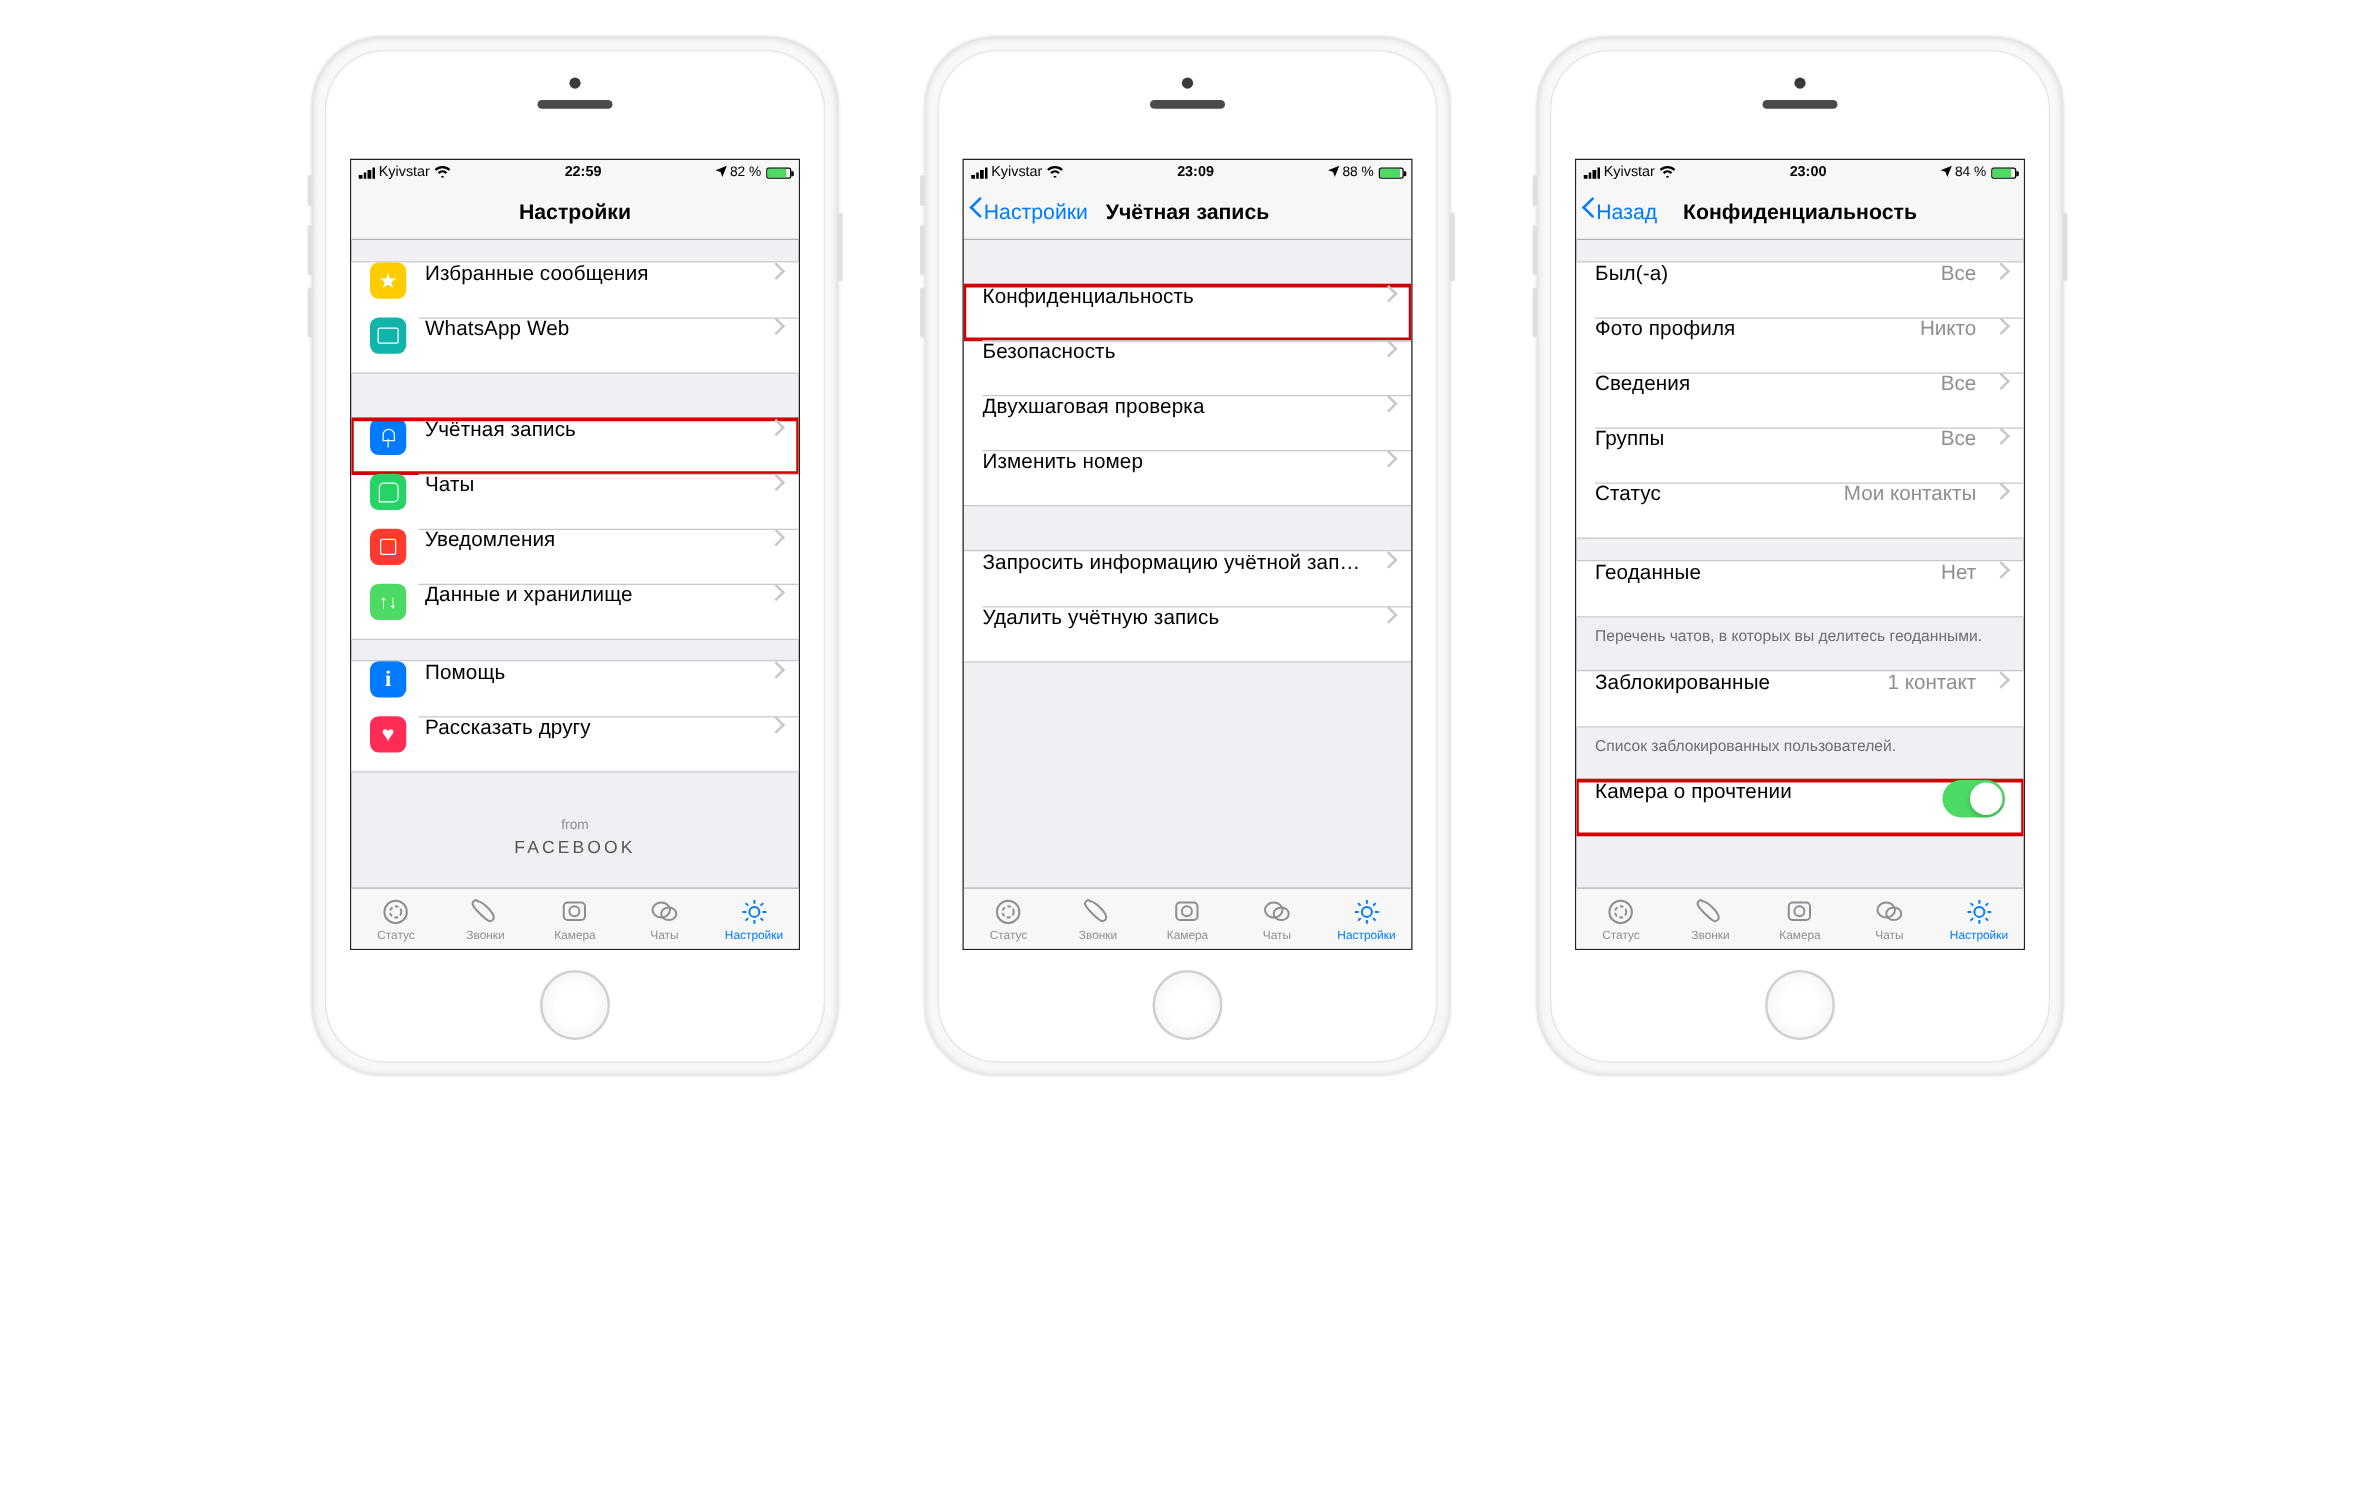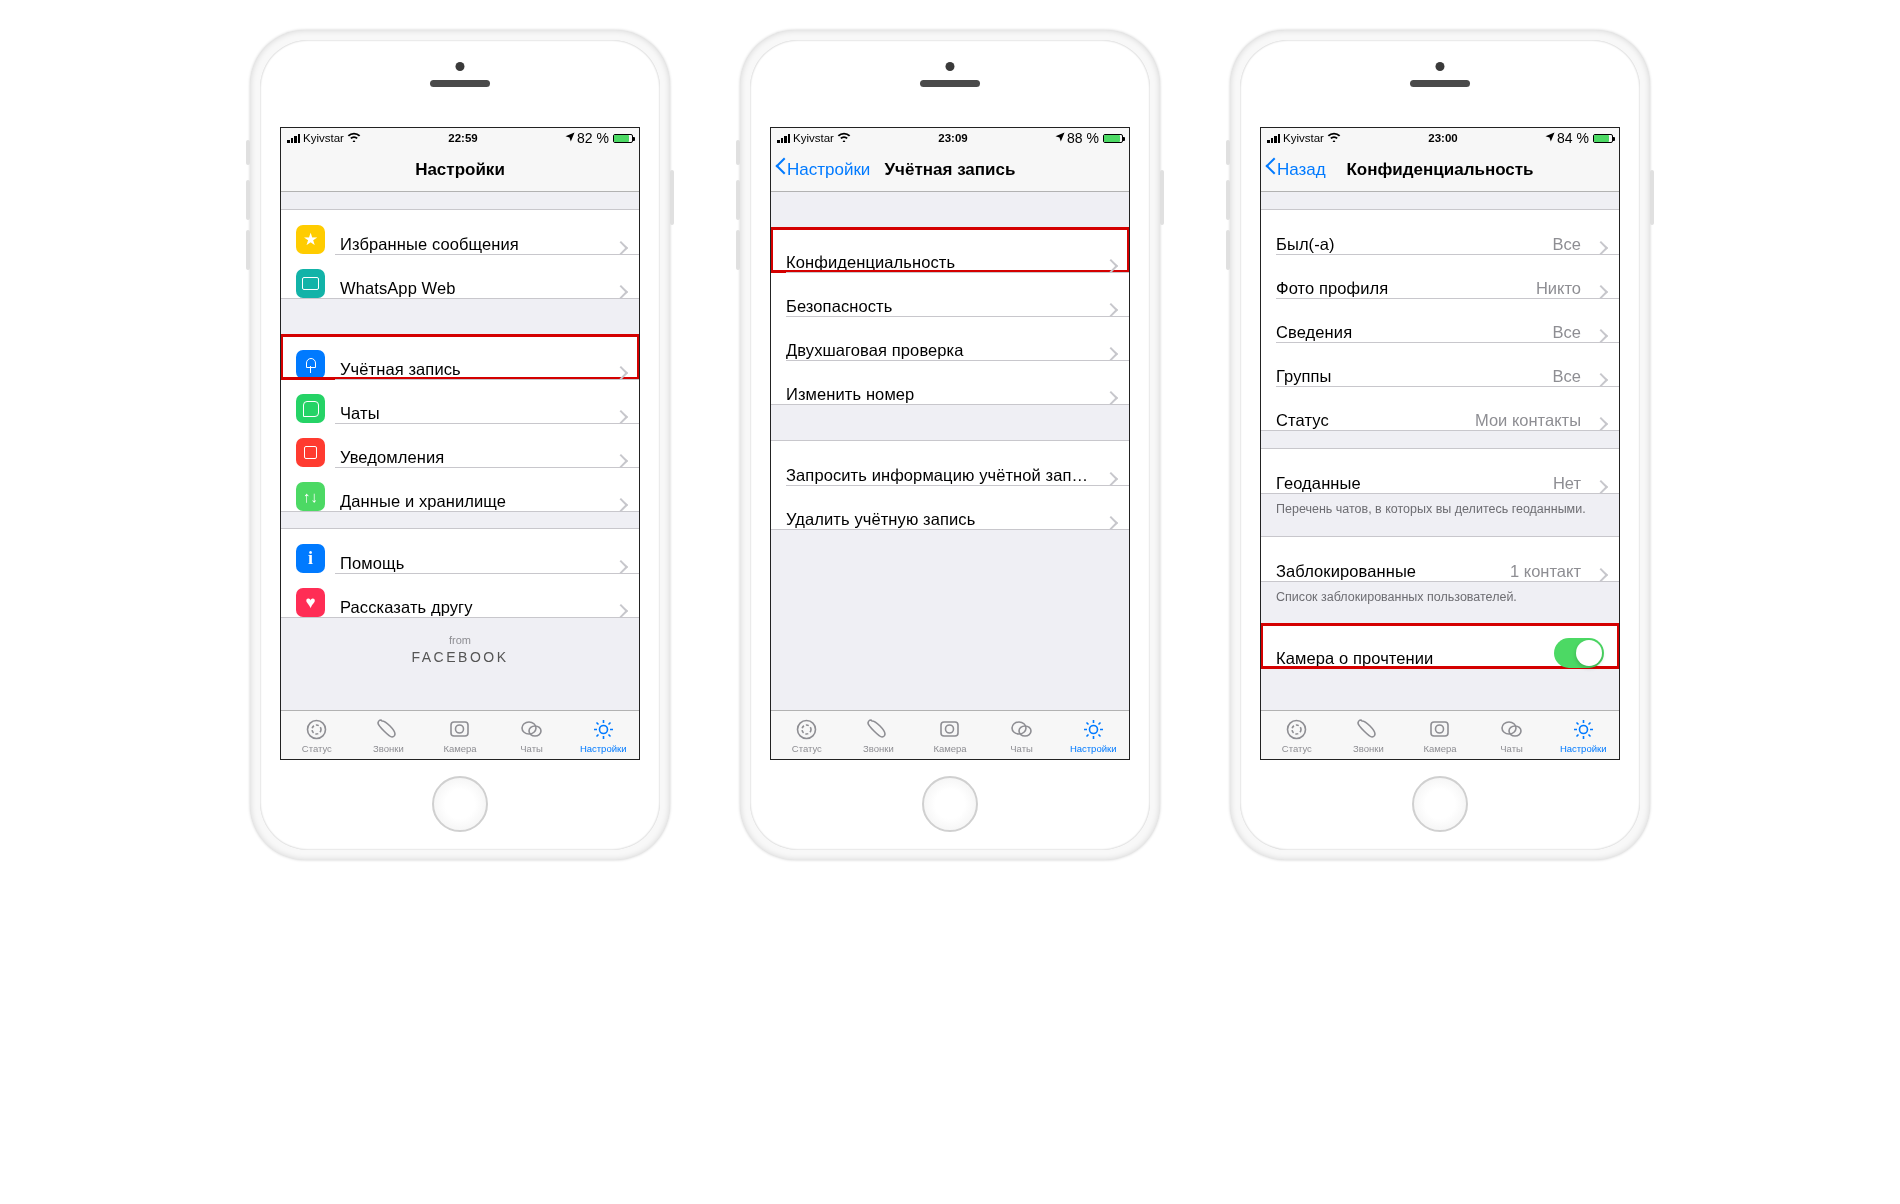--- a/index.html
+++ b/index.html
@@ -13,50 +13,50 @@
 .pwr { right:-4px; top:140px; width:4px; height:55px; }
 .vol1 { left:-4px; top:150px; width:4px; height:40px; }
 .vol2 { left:-4px; top:200px; width:4px; height:40px; }
 .mute { left:-4px; top:110px; width:4px; height:25px; }
 
 .screen { position:absolute; top:87px; left:20px; right:20px; bottom:90px; background:#efeff4; overflow:hidden; border:1px solid #222; display:flex; flex-direction:column; }
 
 .status-bar { height:20px; background:#f7f7f7; display:flex; align-items:center; font-size:11.5px; font-weight:500; color:#000; padding:0 6px; flex:none;gap:32px; }
 .sb-left { display:flex; align-items:center; gap:3px; }
 .sb-center { flex:1; text-align:center; font-weight:600; }
-.sb-right { display:flex; align-items:center; gap:2px; font-size:14px; }
+.sb-right { display:flex; align-items:center; gap:2px; font-size:11px; }
 .sig { display:flex; gap:1px; align-items:flex-end; }
 .sig span { width:2.5px; background:#000; }
 .wifi-ic { font-size:12px; }
 .batt { width:20px; height:9px; border:1px solid #000; border-radius:2px; position:relative; margin-left:2px; }
 .batt::after { content:''; position:absolute; right:-3px; top:2px; width:2px; height:4px; background:#000; border-radius:0 1px 1px 0; }
 .batt i { display:block; height:100%; background:#4cd964; border-radius:1px; }
 .loc-ic { font-size:10px; }
 
 .nav-bar { height:44px; background:#f7f7f7; border-bottom:.5px solid #b2b2b2; display:flex; align-items:center; position:relative; flex:none; }
 .nav-title { position:absolute; left:0; right:0; text-align:center; font-size:17px; font-weight:600; color:#000; }
 .nav-back { display:flex; align-items:center; color:#007aff; font-size:17px; padding-left:4px; z-index:2; cursor:pointer; }
 .chev-left { width:12px; height:20px; }
 .chev-left::before { content:''; display:block; width:10px; height:10px; border-left:2.5px solid #007aff; border-bottom:2.5px solid #007aff; transform:rotate(45deg); margin-left:3px; }
 
 .content { flex:1; overflow:hidden; }
 .grp { margin-top:17px; background:#fff; border-top:.5px solid #c8c7cc; border-bottom:.5px solid #c8c7cc; }
 .grp:first-child { margin-top:0; }
 .screen .content .grp:first-of-type { margin-top:17px; }
-.row { height:44px; display:flex; align-items:flex-end; padding:0 15px; position:relative; gap:15px; cursor:pointer; }
+.row { height:44px; display:flex; align-items:flex-start; padding:0 15px; position:relative; gap:15px; cursor:pointer; }
 .row + .row::before { content:''; position:absolute; top:0; left:15px; right:0; height:.5px; background:#c8c7cc; }
 .row.icon-row + .row.icon-row::before { left:54px; }
 .r-icon { width:29px; height:29px; border-radius:7px; flex:none; display:flex; align-items:center; justify-content:center; color:#fff; font-size:16px; }
 .r-label { flex:1; font-size:16.5px; letter-spacing:.1px; color:#000; white-space:nowrap; overflow:hidden; text-overflow:ellipsis; }
 .r-value { font-size:16.5px; color:#8e8e93; }
 .chev { width:8px; height:13px; flex:none; }
 .chev::before { content:''; display:block; width:8px; height:8px; border-top:2px solid #c7c7cc; border-right:2px solid #c7c7cc; transform:rotate(45deg); margin-top:2px; }
 .highlight { outline:3px solid #d40000; outline-offset:-2px; }
 .footer-note { font-size:12.5px; color:#6d6d72; padding:7px 15px 0; line-height:1.4; }
-.from-fb { text-align:center; margin-top:16px; }
+.from-fb { text-align:center; margin-top:36px; }
 .from-fb .sm { font-size:11px; color:#8e8e93; }
 .from-fb .lg { font-size:14px; letter-spacing:2.5px; color:#555; font-weight:500; margin-top:3px; }
 
 .toggle { width:50px; height:30px; background:#4cd964; border-radius:15px; position:relative; flex:none; }
 .toggle::after { content:''; position:absolute; right:2px; top:2px; width:26px; height:26px; background:#fff; border-radius:50%; box-shadow:0 2px 4px rgba(0,0,0,.2); }
 
 .tab-bar { height:49px; background:#f7f7f7; border-top:.5px solid #b2b2b2; display:flex; flex:none; }
 .tab { flex:1; display:flex; flex-direction:column; align-items:center; justify-content:center; gap:1px; color:#8e8e93; cursor:pointer; }
 .tab.active { color:#007aff; }
 .tab-ic { width:26px; height:26px; display:flex; align-items:center; justify-content:center; }

